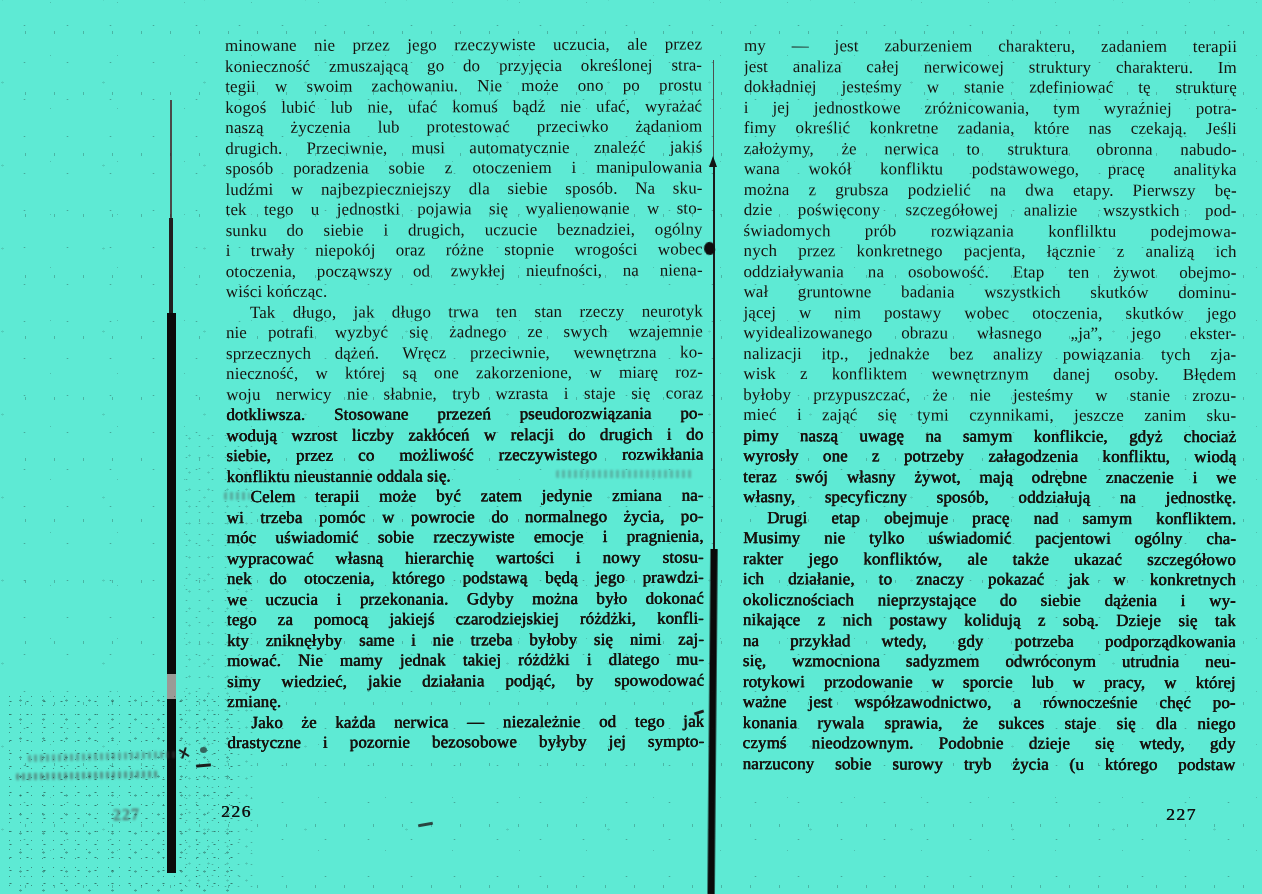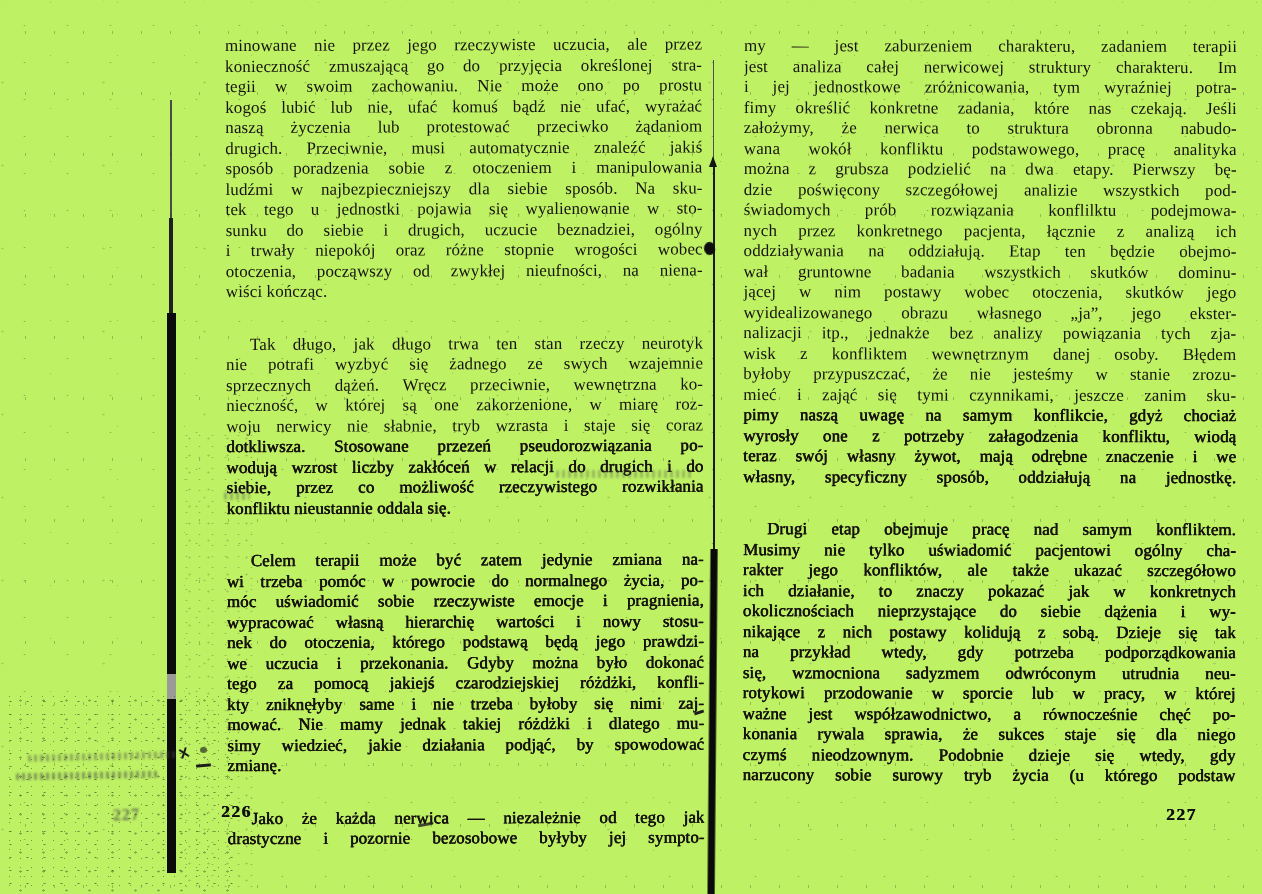--- a/index.html
+++ b/index.html
@@ -1,18 +1,18 @@
 <!DOCTYPE html>
 <html><head>
 <meta charset="utf-8">
 <style>
   html,body{margin:0;padding:0;background:#e8e8e6;}
   #scan{
     position:relative;width:1262px;height:894px;overflow:hidden;
-    background:#bef264;
+    background:#5eead4;
     font-family:"Liberation Serif","DejaVu Serif",serif;
   }
   
   .noise{
     position:absolute;inset:0;pointer-events:none;opacity:.55;
     background-image:
       radial-gradient(rgba(20,20,20,.55) .7px, transparent 1.1px),
       radial-gradient(rgba(20,20,20,.35) .6px, transparent 1px),
       radial-gradient(rgba(20,20,20,.45) .5px, transparent .9px),
       radial-gradient(rgba(20,20,20,.25) 1px, transparent 1.5px);
@@ -36,24 +36,24 @@
       radial-gradient(rgba(10,10,10,.5) .7px, transparent 1.1px),
       radial-gradient(rgba(10,10,10,.35) .9px, transparent 1.4px);
     background-size:13px 11px,19px 17px;
   }
   
   .page-text{position:absolute;color:#17130f;font-size:17px;letter-spacing:.1px;}
   #leftText{left:225px;top:36px;width:477px;transform:rotate(-.18deg);transform-origin:top left;}
   #rightText{left:744px;top:36px;width:493px;transform:rotate(.12deg);transform-origin:top left;}
   .line{height:20.5px;line-height:20.5px;text-align:justify;text-align-last:justify;overflow:hidden;}
   .line.short{text-align-last:left;}
-  .line.indent{text-indent:24px;margin-top:32px;}
+  .line.indent{text-indent:24px;}
   .line.bold{text-shadow:.5px 0 0 currentColor,0 .35px 0 currentColor;}
   
-  .pagenum{position:absolute;font-weight:bold;font-size:17.5px;color:#111;letter-spacing:1.5px;
+  .pagenum{position:absolute;font-weight:normal;font-size:17.5px;color:#111;letter-spacing:1.5px;
            text-shadow:.4px 0 0 currentColor;}
   #pn-left{left:221px;top:801px;}
   #pn-right{left:1166px;top:804px;}
   
   .smudge{position:absolute;filter:blur(1.1px);opacity:.45;height:7px;border-radius:2px;
     background:repeating-linear-gradient(90deg,#4a4a4a 0 3px,transparent 3px 6px);}
   #ghost-row1{left:28px;top:753px;width:150px;transform:rotate(-1.5deg);}
   #ghost-row2{left:16px;top:772px;width:142px;transform:rotate(-1deg);opacity:.55;}
   #ghost-num{position:absolute;left:113px;top:806px;font-size:16px;font-weight:bold;color:#4d4d4d;
     filter:blur(.8px);opacity:.8;transform:rotate(-2deg);letter-spacing:1px;}
@@ -135,29 +135,30 @@
       <div class="line bold">kty zniknęłyby same i nie trzeba byłoby się nimi zaj-</div>
       <div class="line bold">mować. Nie mamy jednak takiej różdżki i dlatego mu-</div>
       <div class="line bold">simy wiedzieć, jakie działania podjąć, by spowodować</div>
       <div class="line short bold">zmianę.</div>
       <div class="line indent bold">Jako że każda nerwica — niezależnie od tego jak</div>
       <div class="line bold">drastyczne i pozornie bezosobowe byłyby jej sympto-</div>
     </div>
   <div id="rightText" class="page-text">
       <div class="line">my — jest zaburzeniem charakteru, zadaniem terapii</div>
       <div class="line">jest analiza całej nerwicowej struktury charakteru. Im</div>
+      <div class="line">dokładniej jesteśmy w stanie zdefiniować tę strukturę</div>
       <div class="line">i jej jednostkowe zróżnicowania, tym wyraźniej potra-</div>
       <div class="line">fimy określić konkretne zadania, które nas czekają. Jeśli</div>
       <div class="line">założymy, że nerwica to struktura obronna nabudo-</div>
       <div class="line">wana wokół konfliktu podstawowego, pracę analityka</div>
       <div class="line">można z grubsza podzielić na dwa etapy. Pierwszy bę-</div>
       <div class="line">dzie poświęcony szczegółowej analizie wszystkich pod-</div>
       <div class="line">świadomych prób rozwiązania konflilktu podejmowa-</div>
       <div class="line">nych przez konkretnego pacjenta, łącznie z analizą ich</div>
-      <div class="line">oddziaływania na oddziałują. Etap ten będzie obejmo-</div>
+      <div class="line">oddziaływania na osobowość. Etap ten żywot obejmo-</div>
       <div class="line">wał gruntowne badania wszystkich skutków dominu-</div>
       <div class="line">jącej w nim postawy wobec otoczenia, skutków jego</div>
       <div class="line">wyidealizowanego obrazu własnego „ja”, jego ekster-</div>
       <div class="line">nalizacji itp., jednakże bez analizy powiązania tych zja-</div>
       <div class="line">wisk z konfliktem wewnętrznym danej osoby. Błędem</div>
       <div class="line">byłoby przypuszczać, że nie jesteśmy w stanie zrozu-</div>
       <div class="line">mieć i zająć się tymi czynnikami, jeszcze zanim sku-</div>
       <div class="line bold">pimy naszą uwagę na samym konflikcie, gdyż chociaż</div>
       <div class="line bold">wyrosły one z potrzeby załagodzenia konfliktu, wiodą</div>
       <div class="line bold">teraz swój własny żywot, mają odrębne znaczenie i we</div>

